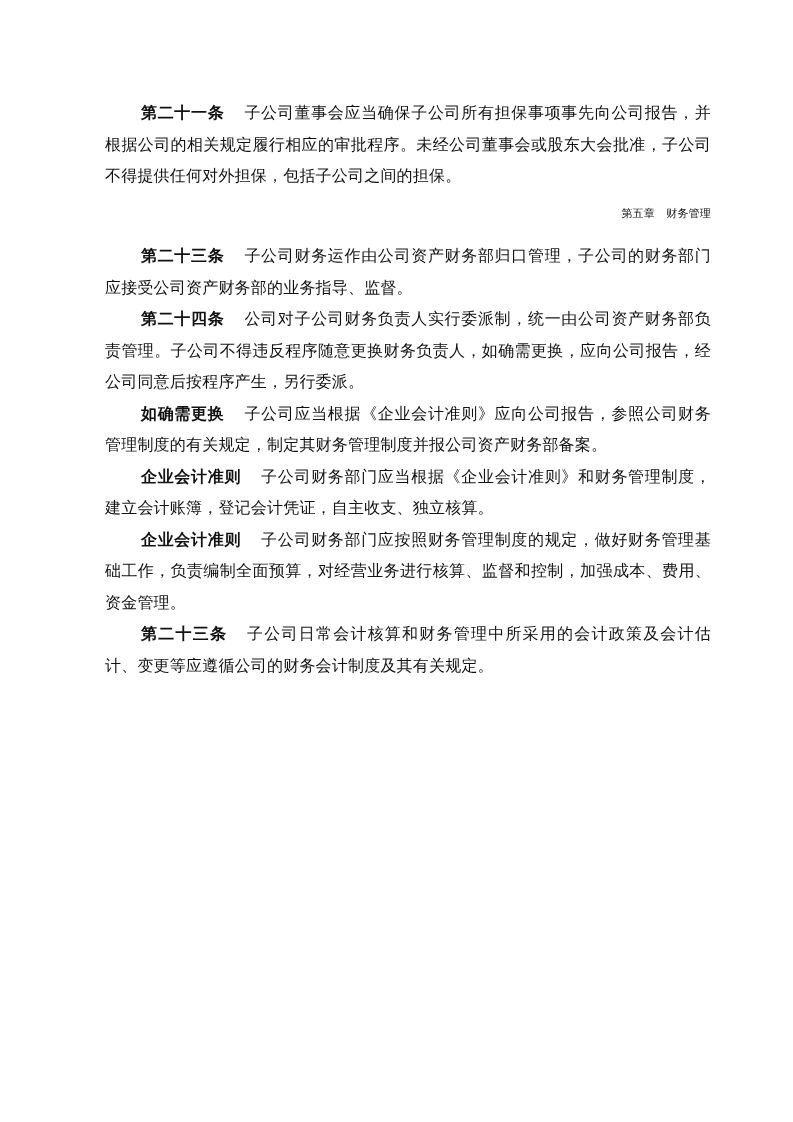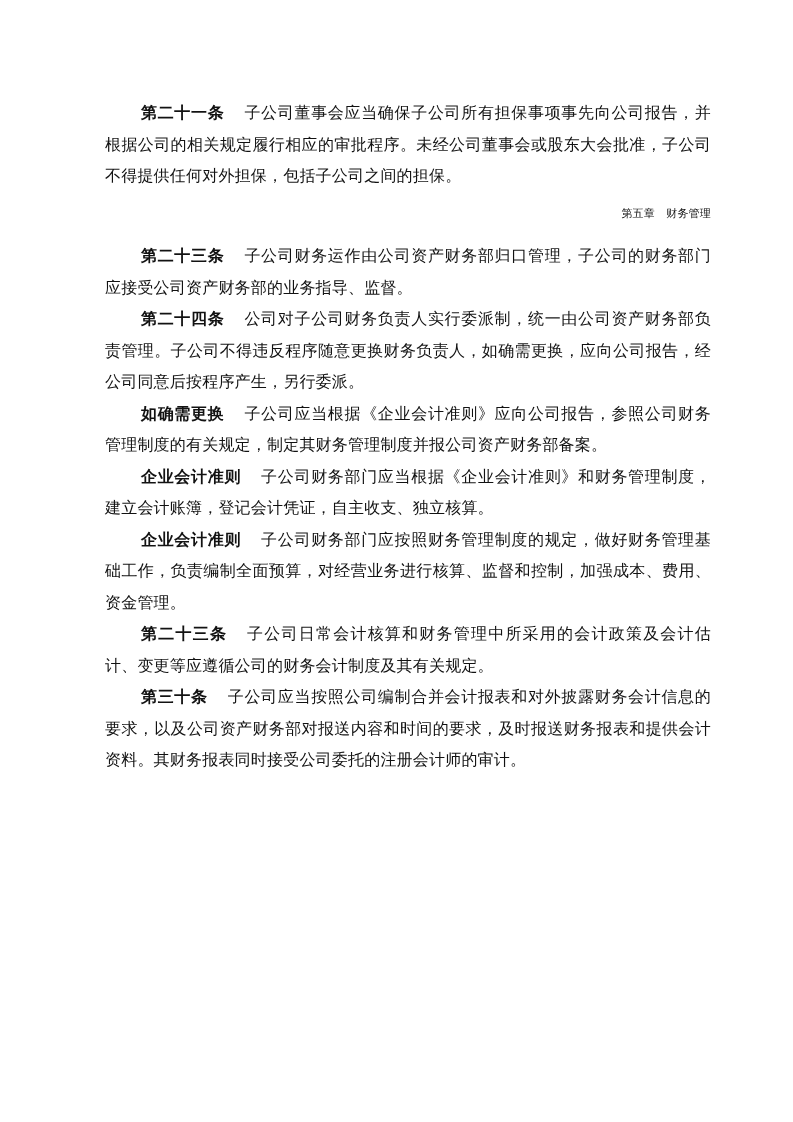--- a/index.html
+++ b/index.html
@@ -58,15 +58,14 @@
 <div class="page">
   <div class="content" id="content">
       <p class="article"><b class="term">第二十一条</b><span>子公司董事会应当确保子公司所有担保事项事先向公司报告，并根据公司的相关规定履行相应的审批程序。未经公司董事会或股东大会批准，子公司不得提供任何对外担保，包括子公司之间的担保。</span></p>
       <h2 class="chapter-heading">第五章　财务管理</h2>
       <p class="article"><b class="term">第二十三条</b><span>子公司财务运作由公司资产财务部归口管理，子公司的财务部门应接受公司资产财务部的业务指导、监督。</span></p>
       <p class="article"><b class="term">第二十四条</b><span>公司对子公司财务负责人实行委派制，统一由公司资产财务部负责管理。子公司不得违反程序随意更换财务负责人，如确需更换，应向公司报告，经公司同意后按程序产生，另行委派。</span></p>
       <p class="article"><b class="term">如确需更换</b><span>子公司应当根据《企业会计准则》应向公司报告，参照公司财务管理制度的有关规定，制定其财务管理制度并报公司资产财务部备案。</span></p>
       <p class="article"><b class="term">企业会计准则</b><span>子公司财务部门应当根据《企业会计准则》和财务管理制度，建立会计账簿，登记会计凭证，自主收支、独立核算。</span></p>
       <p class="article"><b class="term">企业会计准则</b><span>子公司财务部门应按照财务管理制度的规定，做好财务管理基础工作，负责编制全面预算，对经营业务进行核算、监督和控制，加强成本、费用、资金管理。</span></p>
       <p class="article"><b class="term">第二十三条</b><span>子公司日常会计核算和财务管理中所采用的会计政策及会计估计、变更等应遵循公司的财务会计制度及其有关规定。</span></p>
-      <p class="article"><b class="term">第三十条</b><span>子公司应当按照公司编制合并会计报表和对外披露财务会计信息的要求，以及公司资产财务部对报送内容和时间的要求，及时报送财务报表和提供会计资料。其财务报表同时接受公司委托的注册会计师的审计。</span></p>
     </div>
 </div>
 
 </body></html>

